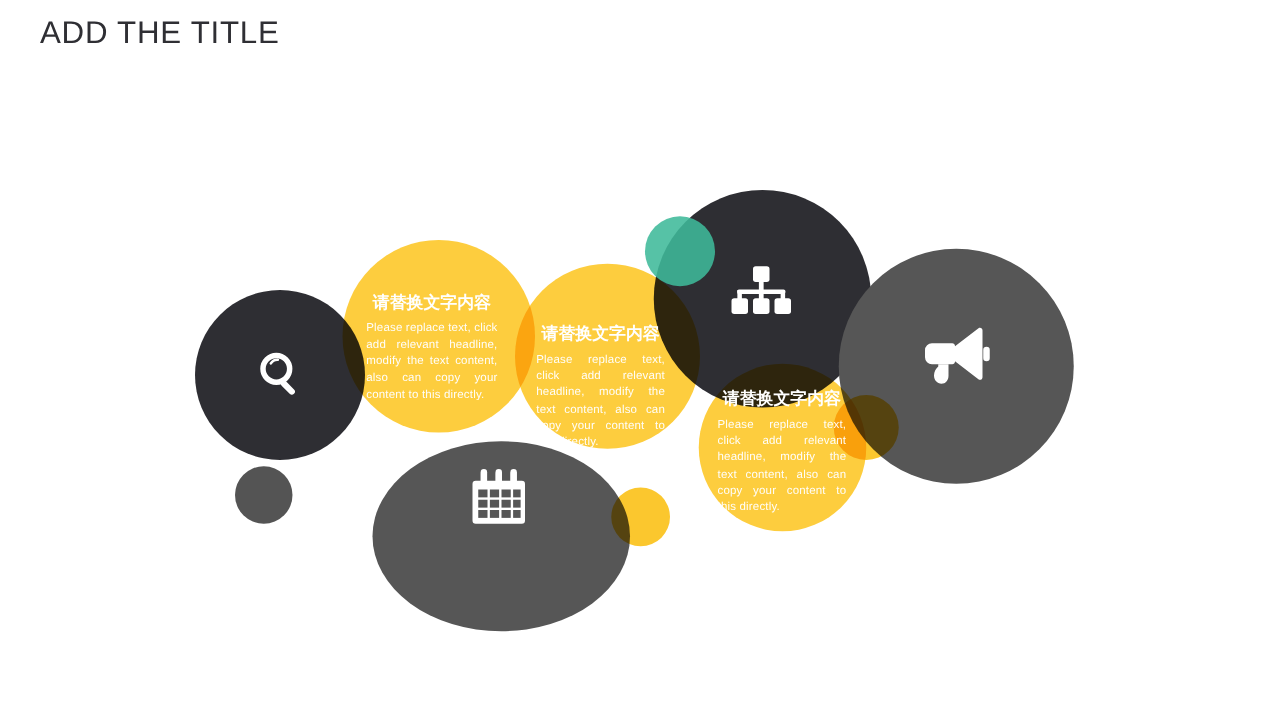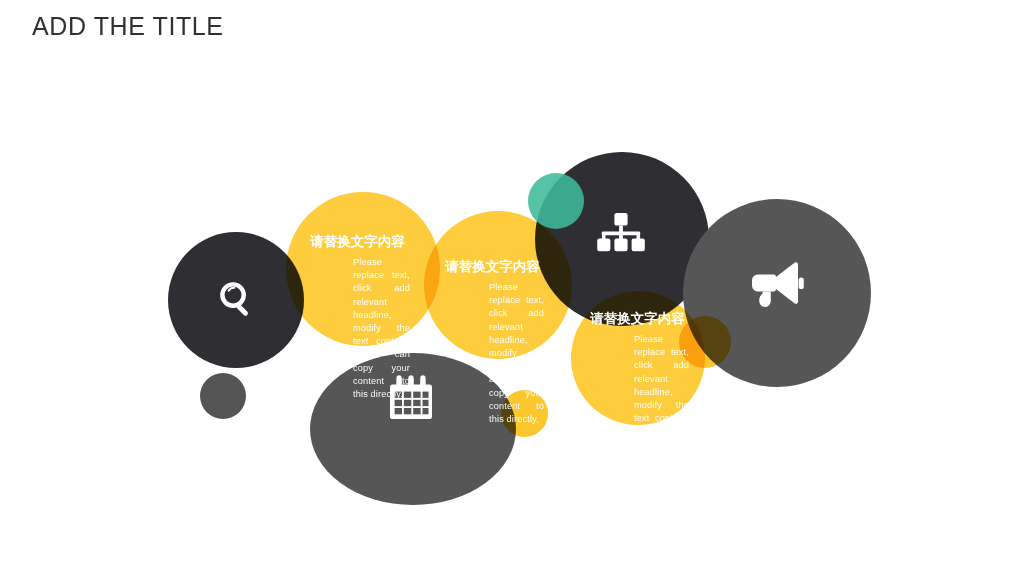--- a/index.html
+++ b/index.html
@@ -39,21 +39,21 @@
     font-weight: 400;
     letter-spacing: 0.6px;
     color: #2f2f34;
     line-height: 41px;
     white-space: nowrap;
   }
 
   
   #circles {
     position: absolute;
-    left: 16px; top: 0;
+    left: 4px; top: 0;
     width: 852px;
     height: 576px;
   }
 
   .circle {
     position: absolute;
     border-radius: 50%;
   }
 
   
@@ -106,21 +106,20 @@
   .card-body {
     font-family: "Liberation Sans", "DejaVu Sans", sans-serif;
     font-size: 9.2px;
     font-weight: 400;
     line-height: 13.2px;
     color: #ffffff;
     text-align: justify;
     text-align-last: left;
     letter-spacing: 0.15px;
     opacity: 0.97;
-    margin-left: 48px;
   }
 </style>
 </head>
 <body>
 
 <div id="slide">
 
   <div id="title-block">
     <div class="title-line">ADD THE TITLE</div>
   </div>

